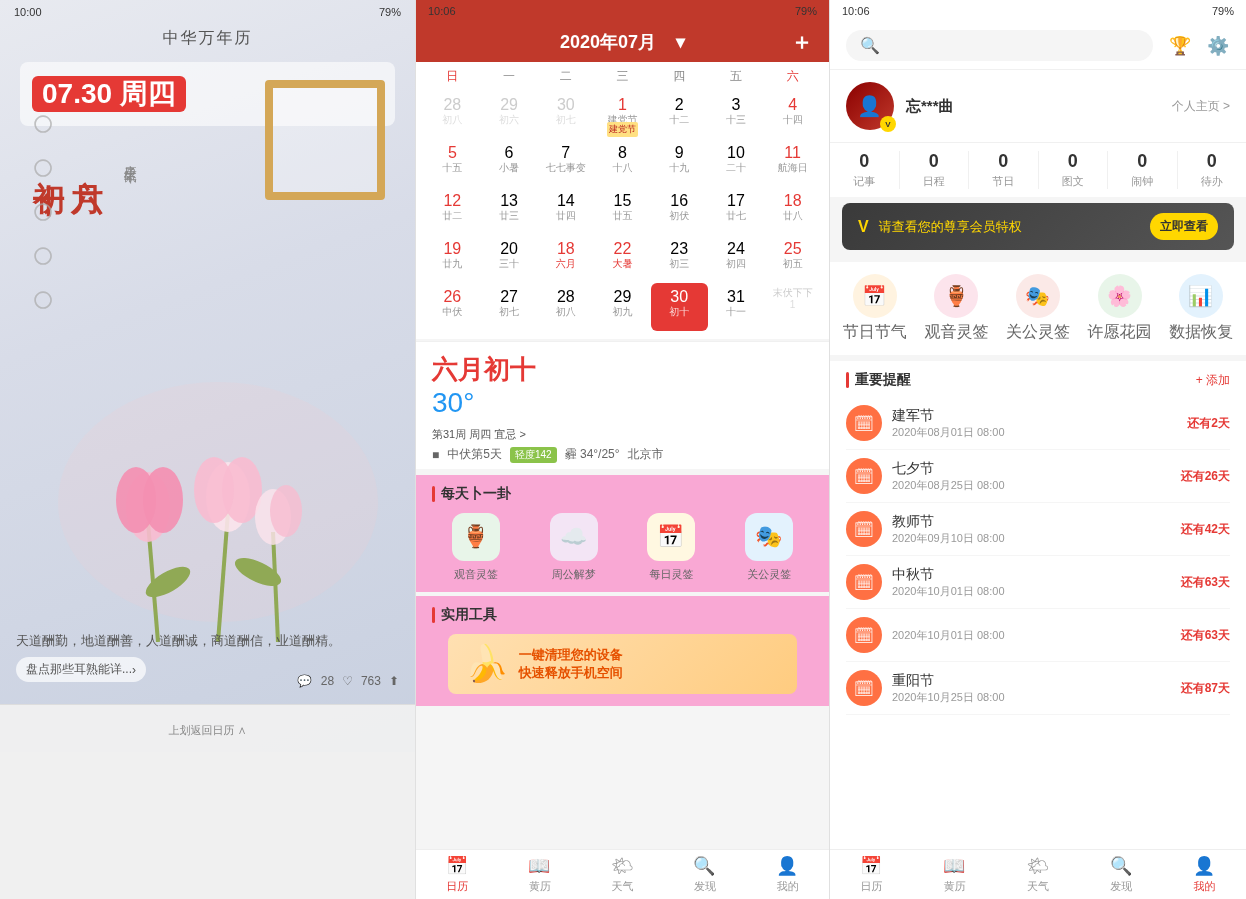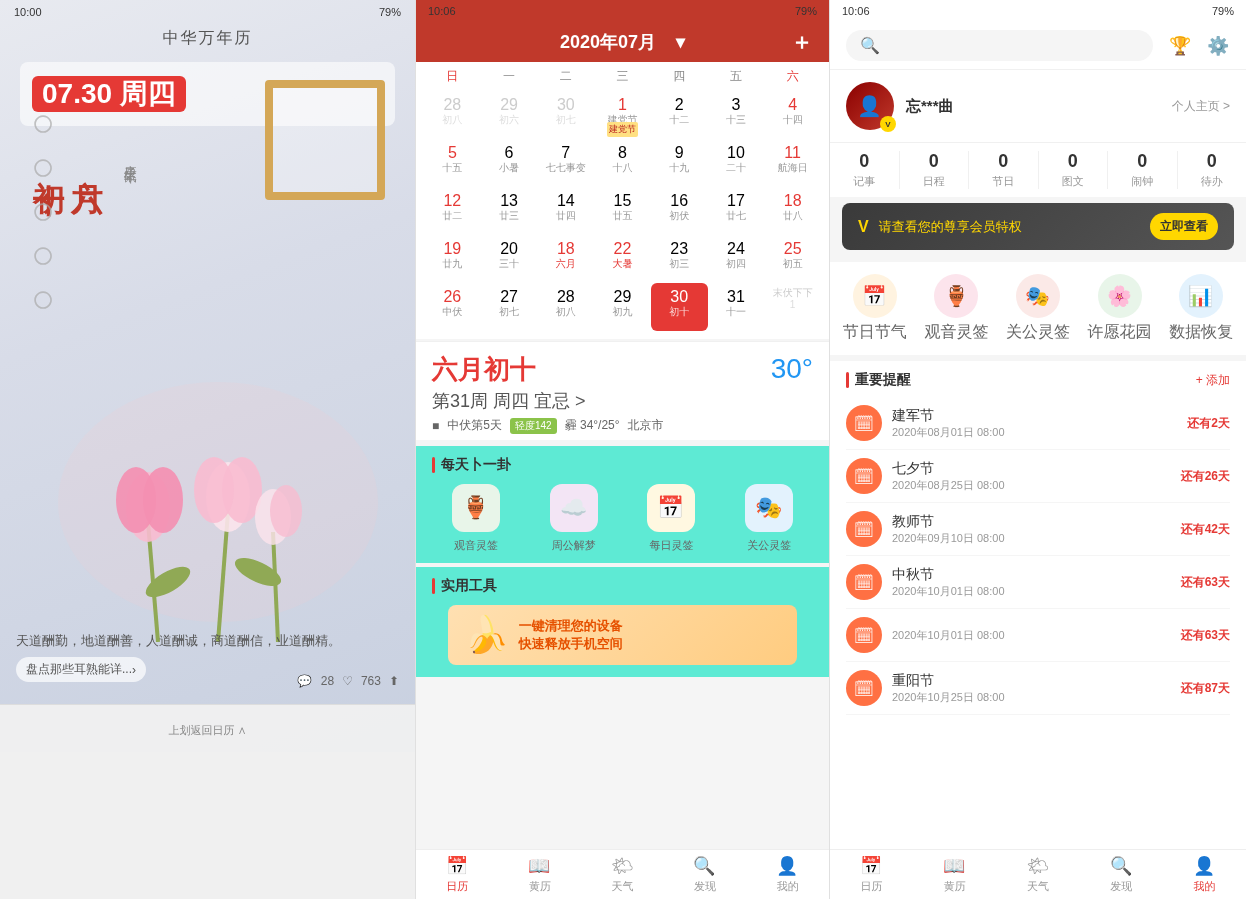--- a/index.html
+++ b/index.html
@@ -265,38 +265,38 @@
       font-size: 26px;
       color: #e53935;
       font-weight: bold;
     }
     .selected-day-info .temp-big {
       font-size: 28px;
       color: #2196F3;
       font-weight: 300;
     }
     .selected-day-info .week-info {
-      font-size: 18px;
+      font-size: 11px;
       color: #555;
       display: flex;
       align-items: flex-end;
       gap: 4px;
-      margin-top: 2px;
+      margin-top: 8px;
     }
     .selected-day-info .fuku-row {
       font-size: 12px;
       color: #666;
       display: flex; align-items:center; gap: 8px; margin-top:4px;
     }
     .aqi-badge {
       background: #8bc34a; color: white; font-size: 10px;
       padding: 1px 5px; border-radius: 3px;
     }
     .panel-mid .section-card {
-      background: #5eead4;
+      background: #f9a8d4;
       margin-top: 6px;
       padding: 10px 16px;
     }
     .section-title {
       font-size: 14px;
       font-weight: bold;
       color: #333;
       display: flex;
       align-items: center;
       gap: 6px;
@@ -836,21 +836,21 @@
           <span class="day-lunar">十一</span>
         </div>
       <div class="cal-day gray">
           <span class="day-num" style="font-size:10px">末伏下下</span>
           <span class="day-lunar">1</span>
         </div>
     </div>
   </div>
 
   <div class="selected-day-info">
-    <div style="display:flex;justify-content:space-between;align-items:baseline;">
+    <div style="display:flex;justify-content:space-between;align-items:baseline;flex-direction:column;">
       <span class="lunar-big">六月初十</span>
       <span class="temp-big">30°</span>
     </div>
     <div class="week-info">
       <span>第31周 周四 宜忌 &gt;</span>
     </div>
     <div class="fuku-row">
       <span>■</span>
       <span>中伏第5天</span>
       <span class="aqi-badge">轻度142</span>

